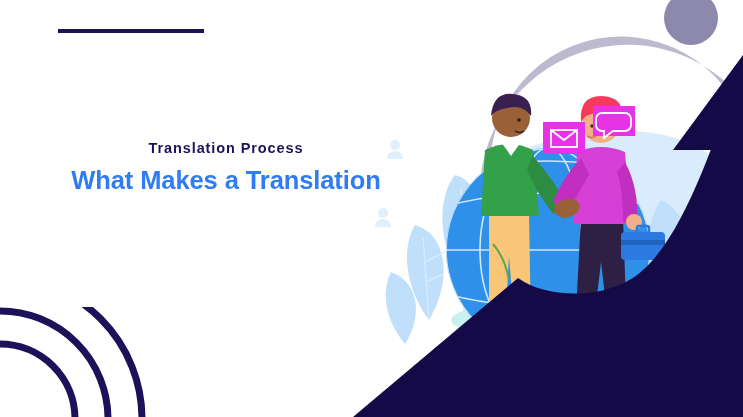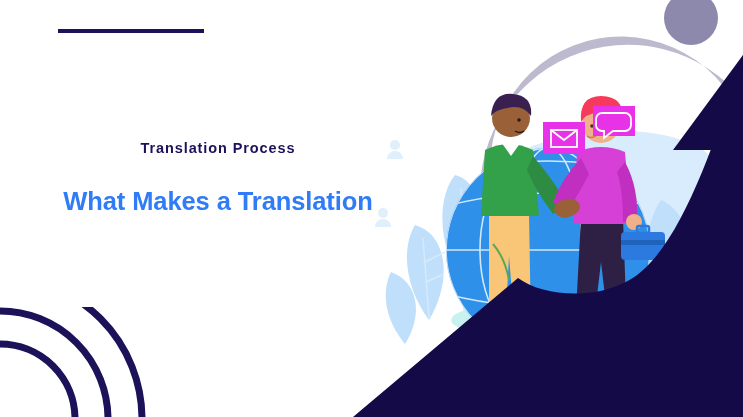--- a/index.html
+++ b/index.html
@@ -29,33 +29,33 @@
   .arcs {
     position:absolute;
     left:0; bottom:0;
     width:170px; height:110px;
     pointer-events:none;
   }
 
   
   .text-block {
     position:absolute;
-    left:0; top:140px;
+    left:8px; top:140px;
     width:436px;
     text-align:center;
   }
   .eyebrow {
     font-size:14.5px;
     font-weight:bold;
     color:#1b1259;
     letter-spacing:0.9px;
     line-height:1.2;
   }
   .headline {
-    margin-top:28px;
+    margin-top:7px;
     font-size:25.5px;
     font-weight:bold;
     color:#2f7cf6;
     line-height:1.32;
     letter-spacing:-0.1px;
   }
   .headline .hl-line { display:block; }
 
   
   .art {

